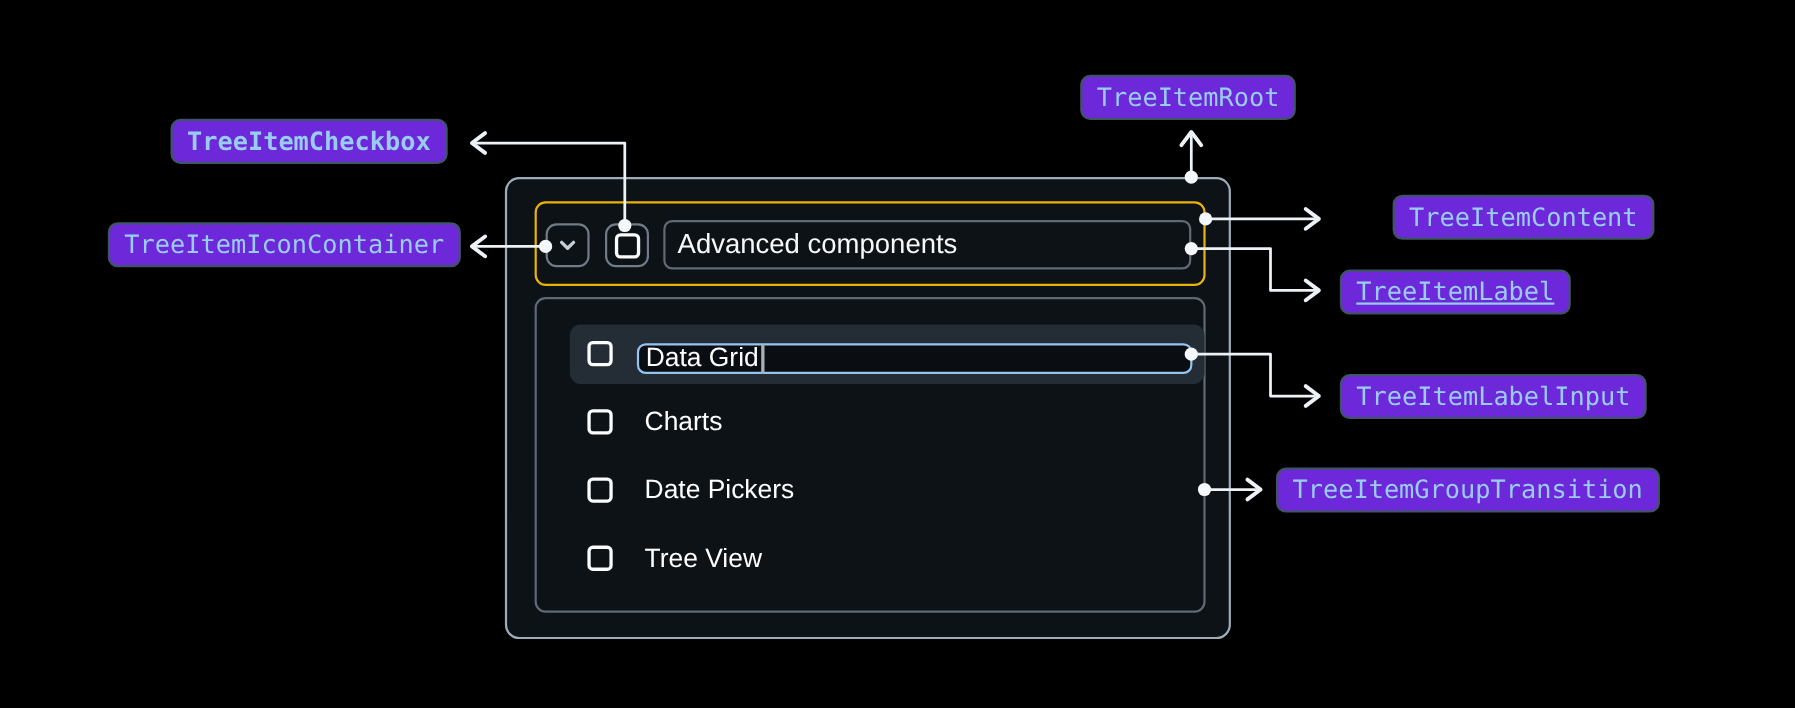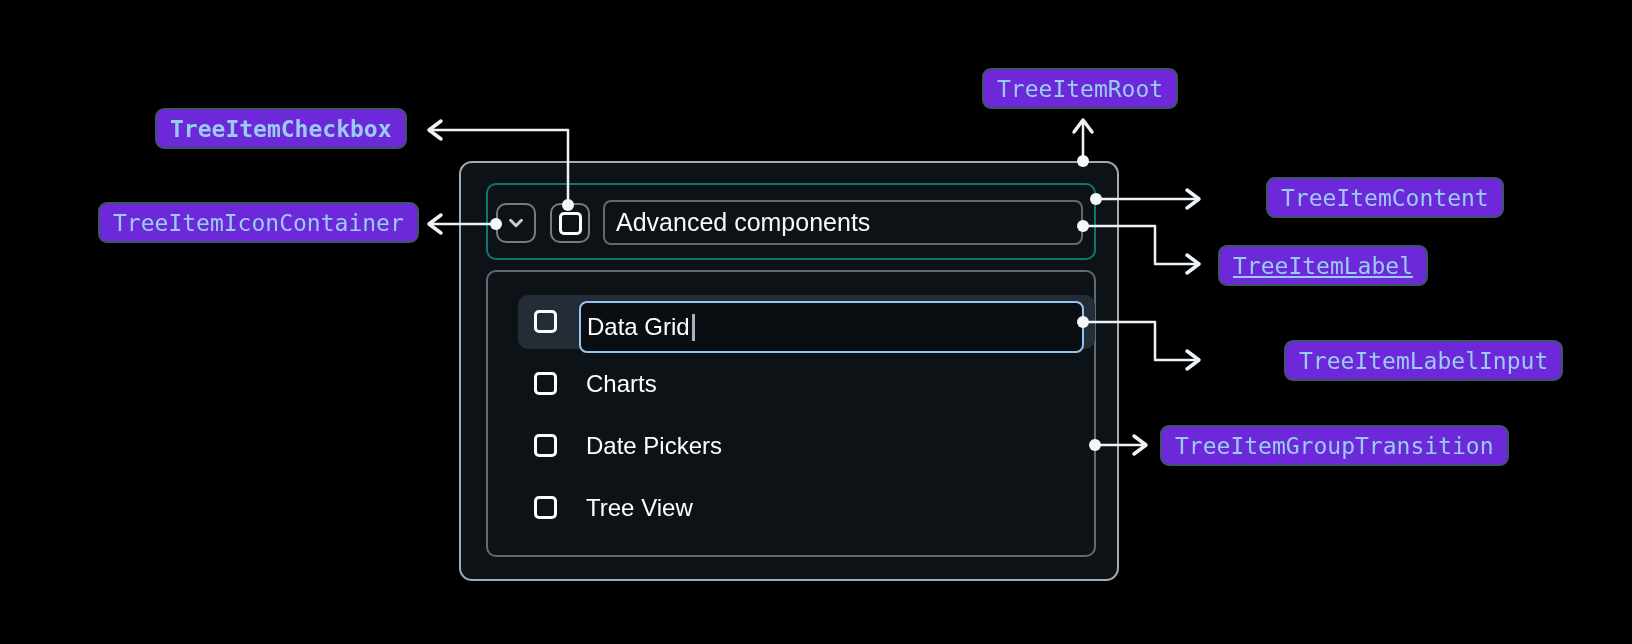--- a/index.html
+++ b/index.html
@@ -16,21 +16,21 @@
     white-space:nowrap;
   }
   
   .root-box{
     position:absolute;left:459px;top:161px;width:660px;height:420px;
     box-sizing:border-box;background:#0d1217;
     border:2px solid #9facb7;border-radius:13px;
   }
   .content-box{
     position:absolute;left:25px;top:20px;width:610px;height:77px;
-    box-sizing:border-box;border:2px solid #0f766e;border-radius:10px;
+    box-sizing:border-box;border:2px solid #eab308;border-radius:10px;
   }
   .icon-container{
     position:absolute;left:8px;top:18px;width:40px;height:40px;
     box-sizing:border-box;border:2px solid #717c86;border-radius:10px;
     display:flex;align-items:center;justify-content:center;
   }
   .checkbox-container{
     position:absolute;left:62px;top:18px;width:40px;height:40px;
     box-sizing:border-box;border:2px solid #717c86;border-radius:10px;
     display:flex;align-items:center;justify-content:center;
@@ -54,21 +54,21 @@
   }
   .row .checkbox-glyph{position:absolute;left:16px;top:15px;}
   .row-label{
     position:absolute;left:68px;top:50%;transform:translateY(-50%);
     color:#ffffff;font-size:24px;white-space:nowrap;
   }
   .row-editing{
     background:#242c35;border-radius:10px;top:23px;
   }
   .label-input{
-    position:absolute;left:61px;top:6px;width:505px;height:52px;
+    position:absolute;left:61px;top:17px;width:505px;height:28px;
     box-sizing:border-box;background:#0a0e13;
     border:2px solid #94c4ef;border-radius:8px;
     display:flex;align-items:center;padding-left:6px;
     color:#ffffff;font-size:24px;white-space:nowrap;
   }
   .text-cursor{
     display:inline-block;width:3px;height:27px;margin-left:2px;
     background:#a8b1ba;
   }
   
@@ -93,21 +93,21 @@
   </div>
   <div class="pill" style="left:982px;top:68px;">
     <span>TreeItemRoot</span>
   </div>
   <div class="pill" style="left:1218px;top:177px;margin-left:48px;">
     <span>TreeItemContent</span>
   </div>
   <div class="pill" style="left:1218px;top:245px;text-decoration:underline;">
     <span>TreeItemLabel</span>
   </div>
-  <div class="pill" style="left:1284px;top:340px;">
+  <div class="pill" style="left:1218px;top:340px;">
     <span>TreeItemLabelInput</span>
   </div>
   <div class="pill" style="left:1160px;top:425px;">
     <span>TreeItemGroupTransition</span>
   </div>
 
   <div class="root-box">
 
     <div class="content-box">
       <div class="icon-container">

